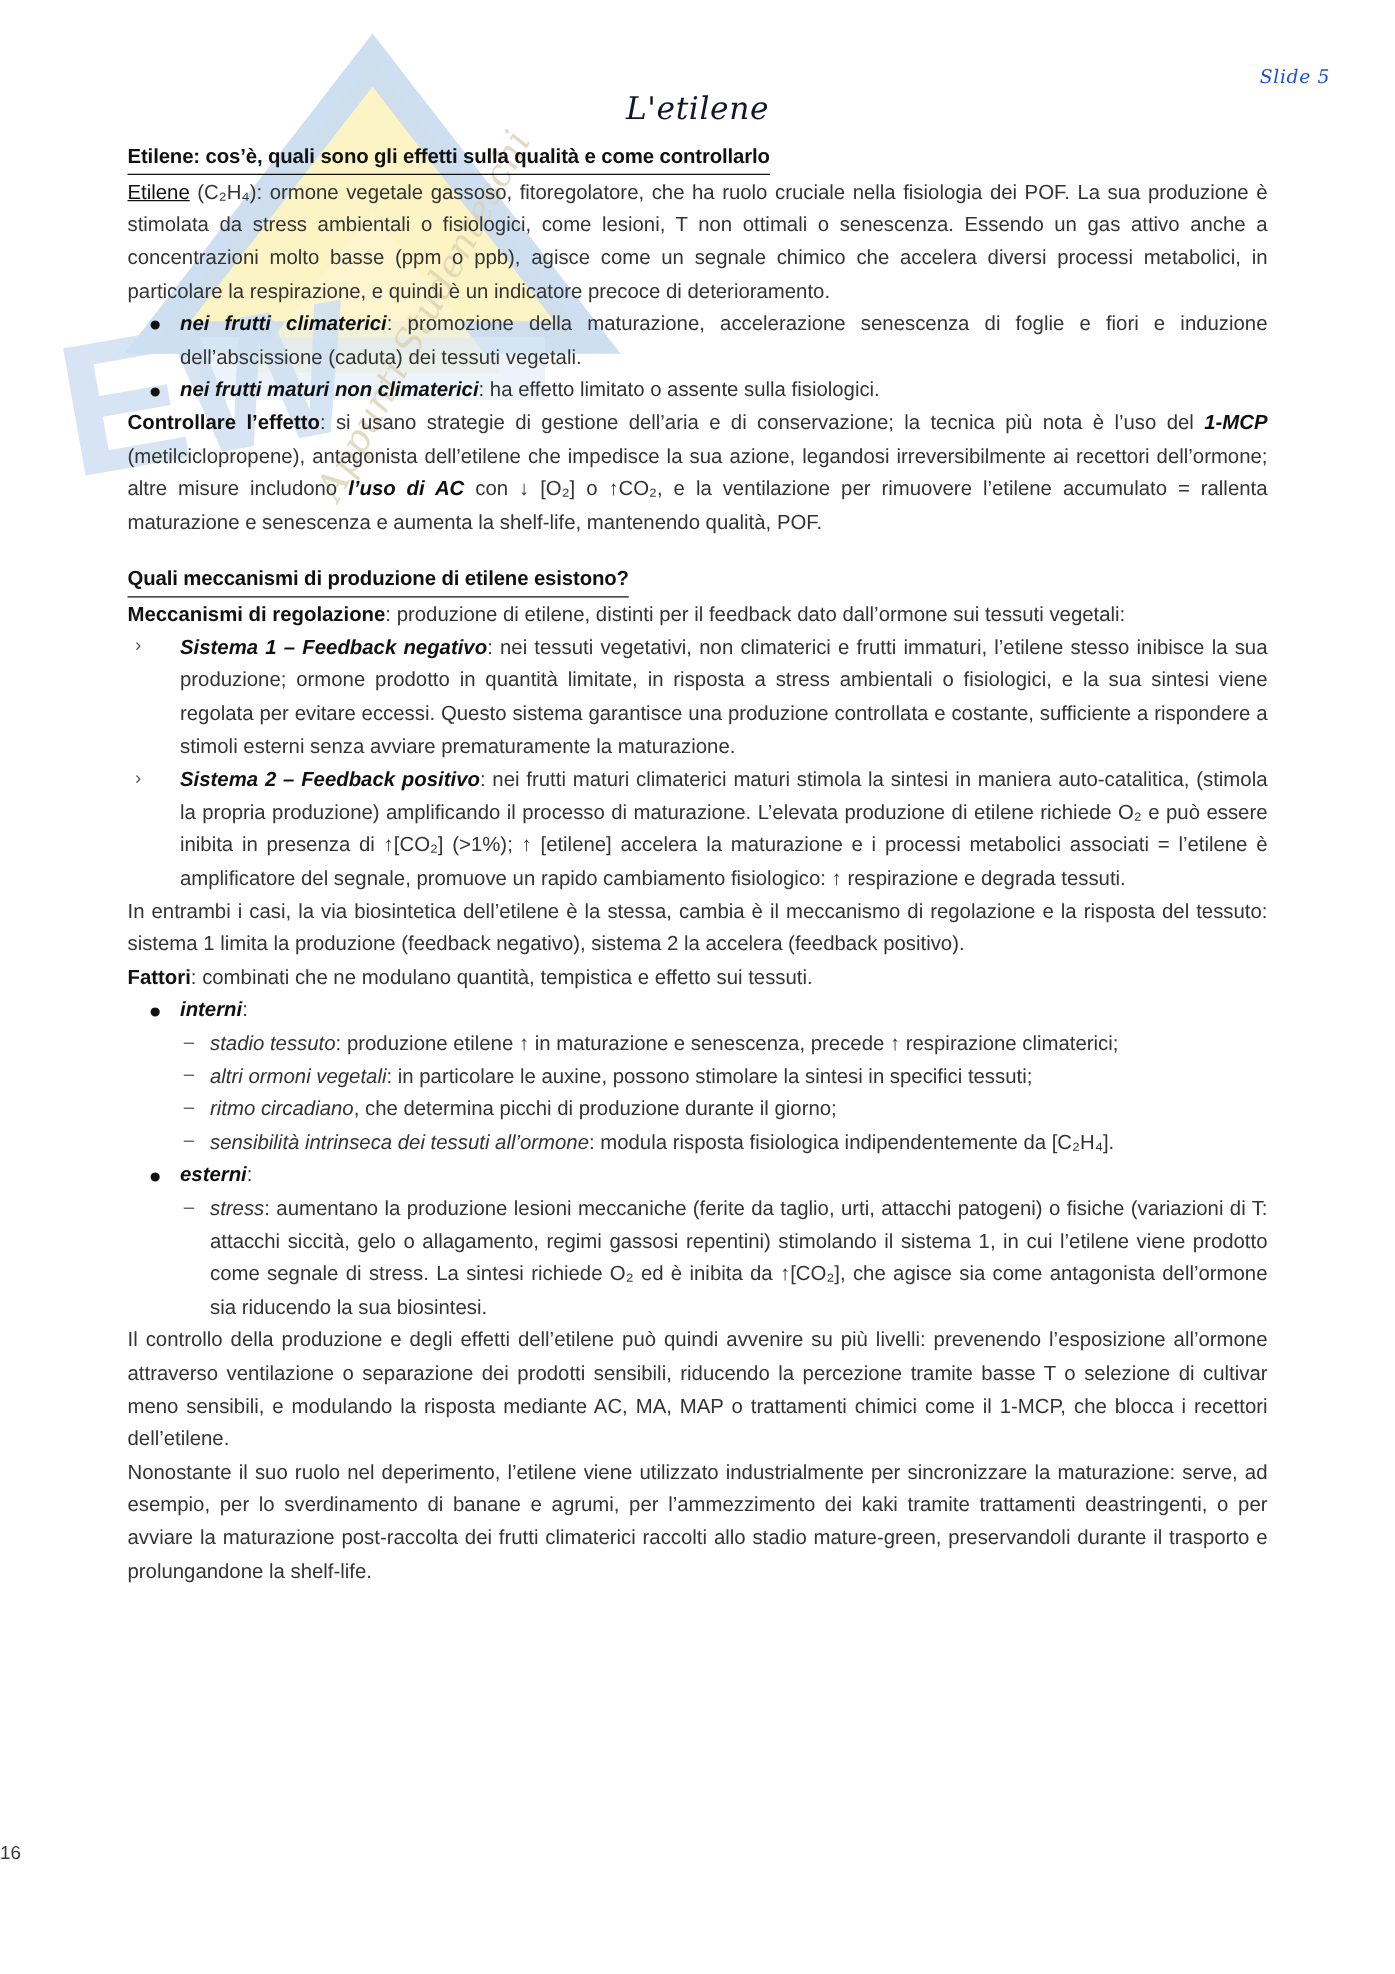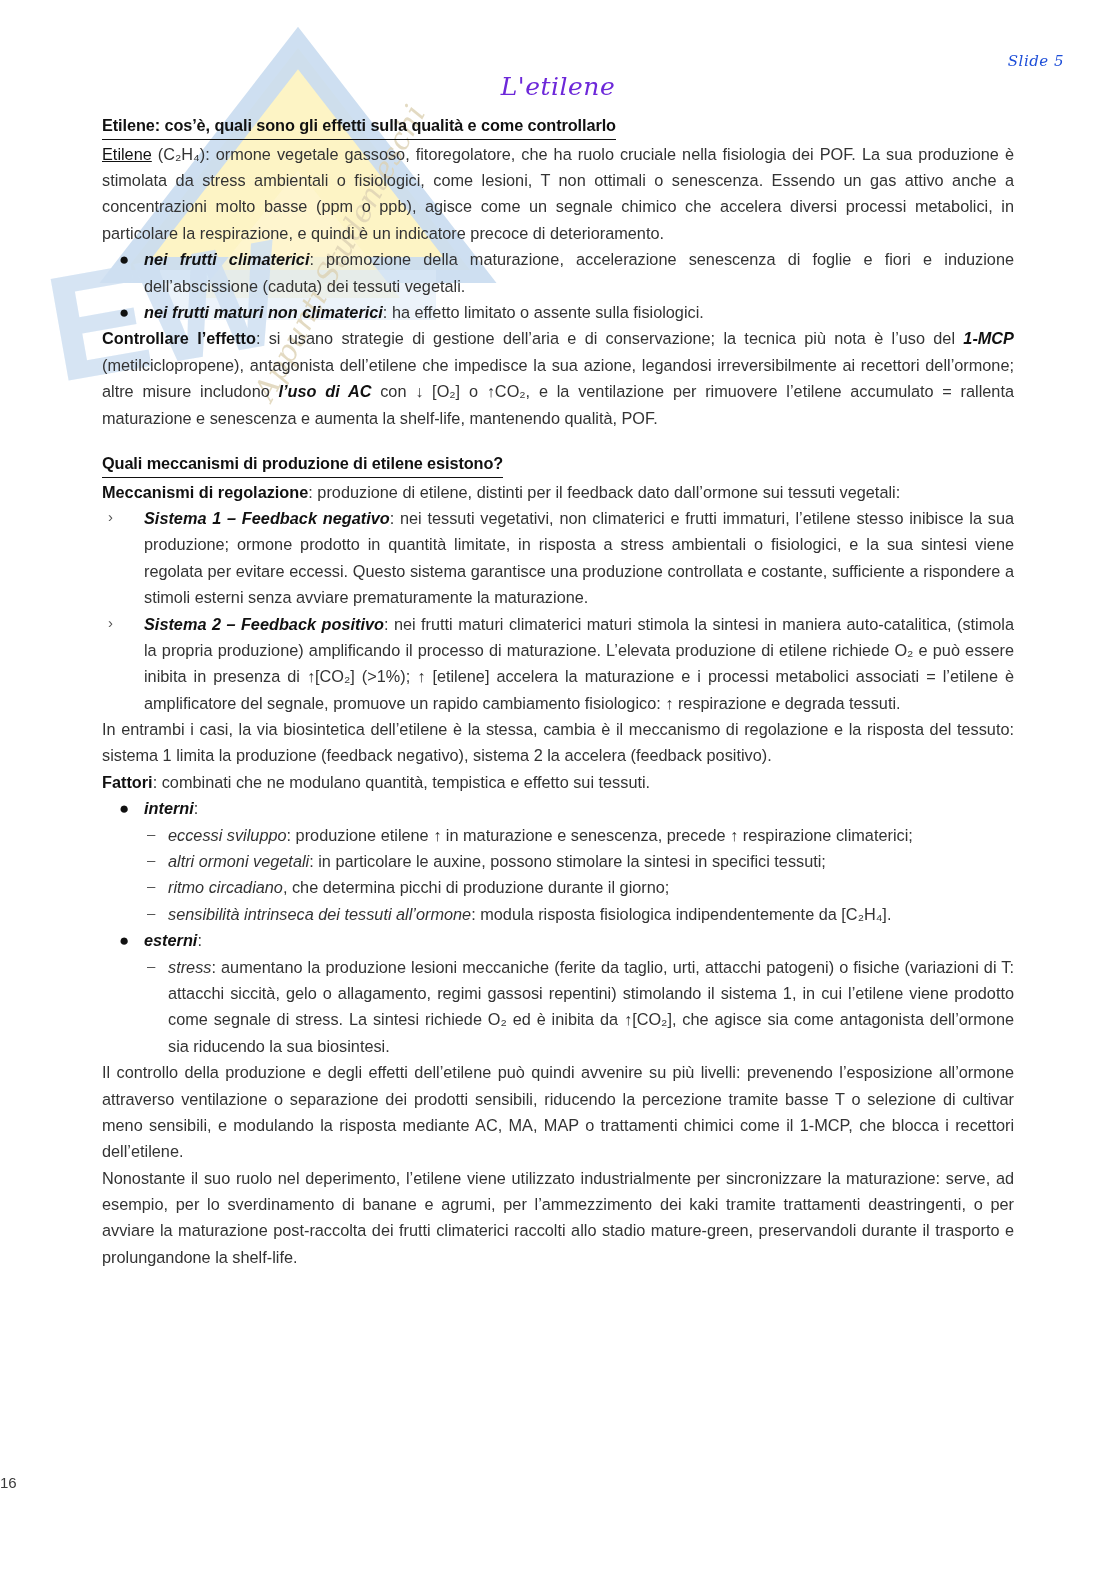--- a/index.html
+++ b/index.html
@@ -68,21 +68,21 @@
   }
   .doc-title {
     position: absolute;
     left: 0;
     right: 0;
     top: 72px;
     text-align: center;
     font-family: "DejaVu Serif", serif;
     font-style: italic;
     font-size: 25px;
-    color: #6d28d9;
+    color: #0f172a;
     letter-spacing: .5px;
     z-index: 3;
   }
 
   
   .content {
     position: absolute;
     left: 102px;
     top: 112px;
     width: 912px;
@@ -239,21 +239,21 @@
     <p class="para left"><span class="lead">Fattori</span><span>: combinati che ne modulano quantità, tempistica e effetto sui tessuti.</span></p>
 
     <ul class="bullets">
       <li class="bullet">
         <span class="mk">●</span><span class="bi">interni</span><span>:</span>
       </li>
     </ul>
 
     <ul class="subs">
       <li class="sub">
-        <span class="mk">–</span><span class="it">eccessi sviluppo</span><span>: produzione etilene ↑ in maturazione e senescenza, precede ↑ respirazione climaterici;</span>
+        <span class="mk">–</span><span class="it">stadio tessuto</span><span>: produzione etilene ↑ in maturazione e senescenza, precede ↑ respirazione climaterici;</span>
       </li>
       <li class="sub">
         <span class="mk">–</span><span class="it">altri ormoni vegetali</span><span>: in particolare le auxine, possono stimolare la sintesi in specifici tessuti;</span>
       </li>
       <li class="sub">
         <span class="mk">–</span><span class="it">ritmo circadiano</span><span>, che determina picchi di produzione durante il giorno;</span>
       </li>
       <li class="sub">
         <span class="mk">–</span><span class="it">sensibilità intrinseca dei tessuti all’ormone</span><span>: modula risposta fisiologica indipendentemente da [C₂H₄].</span>
       </li>

